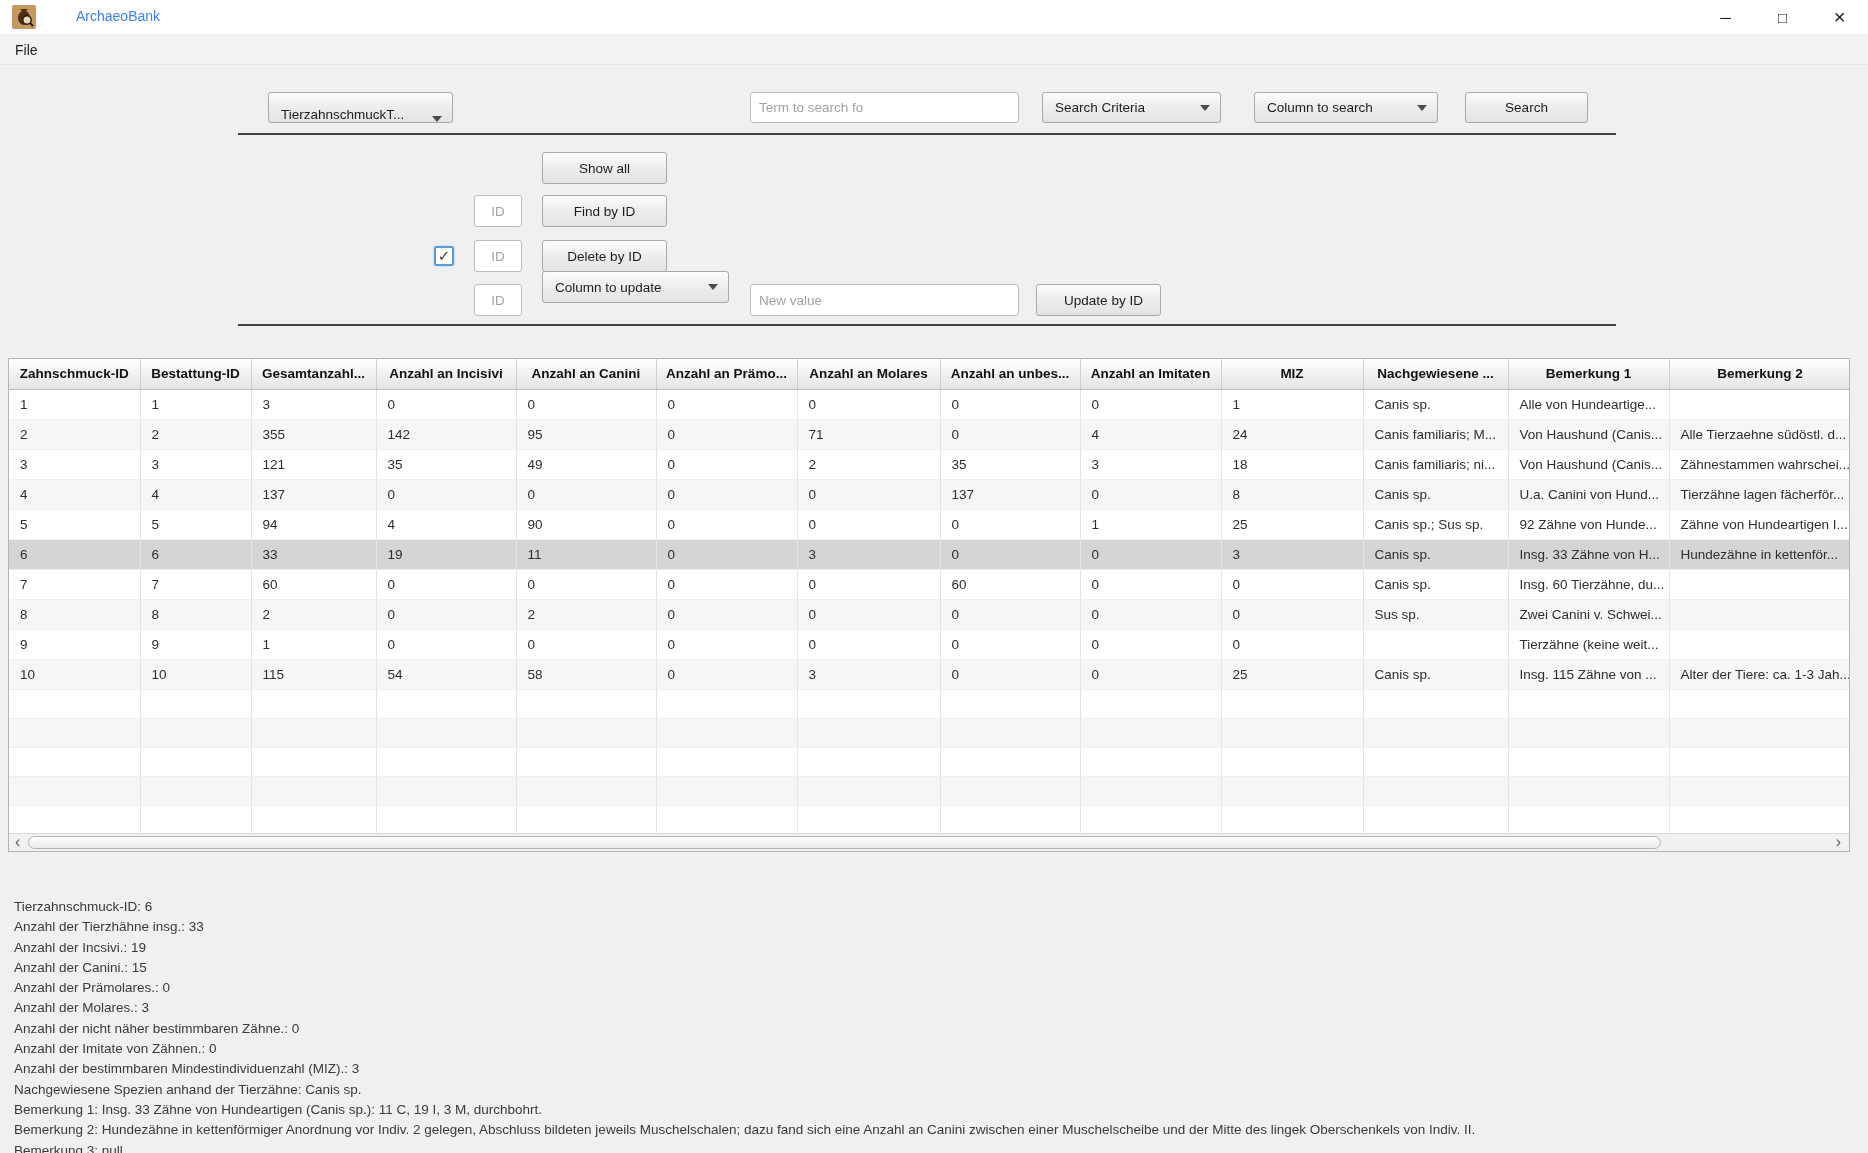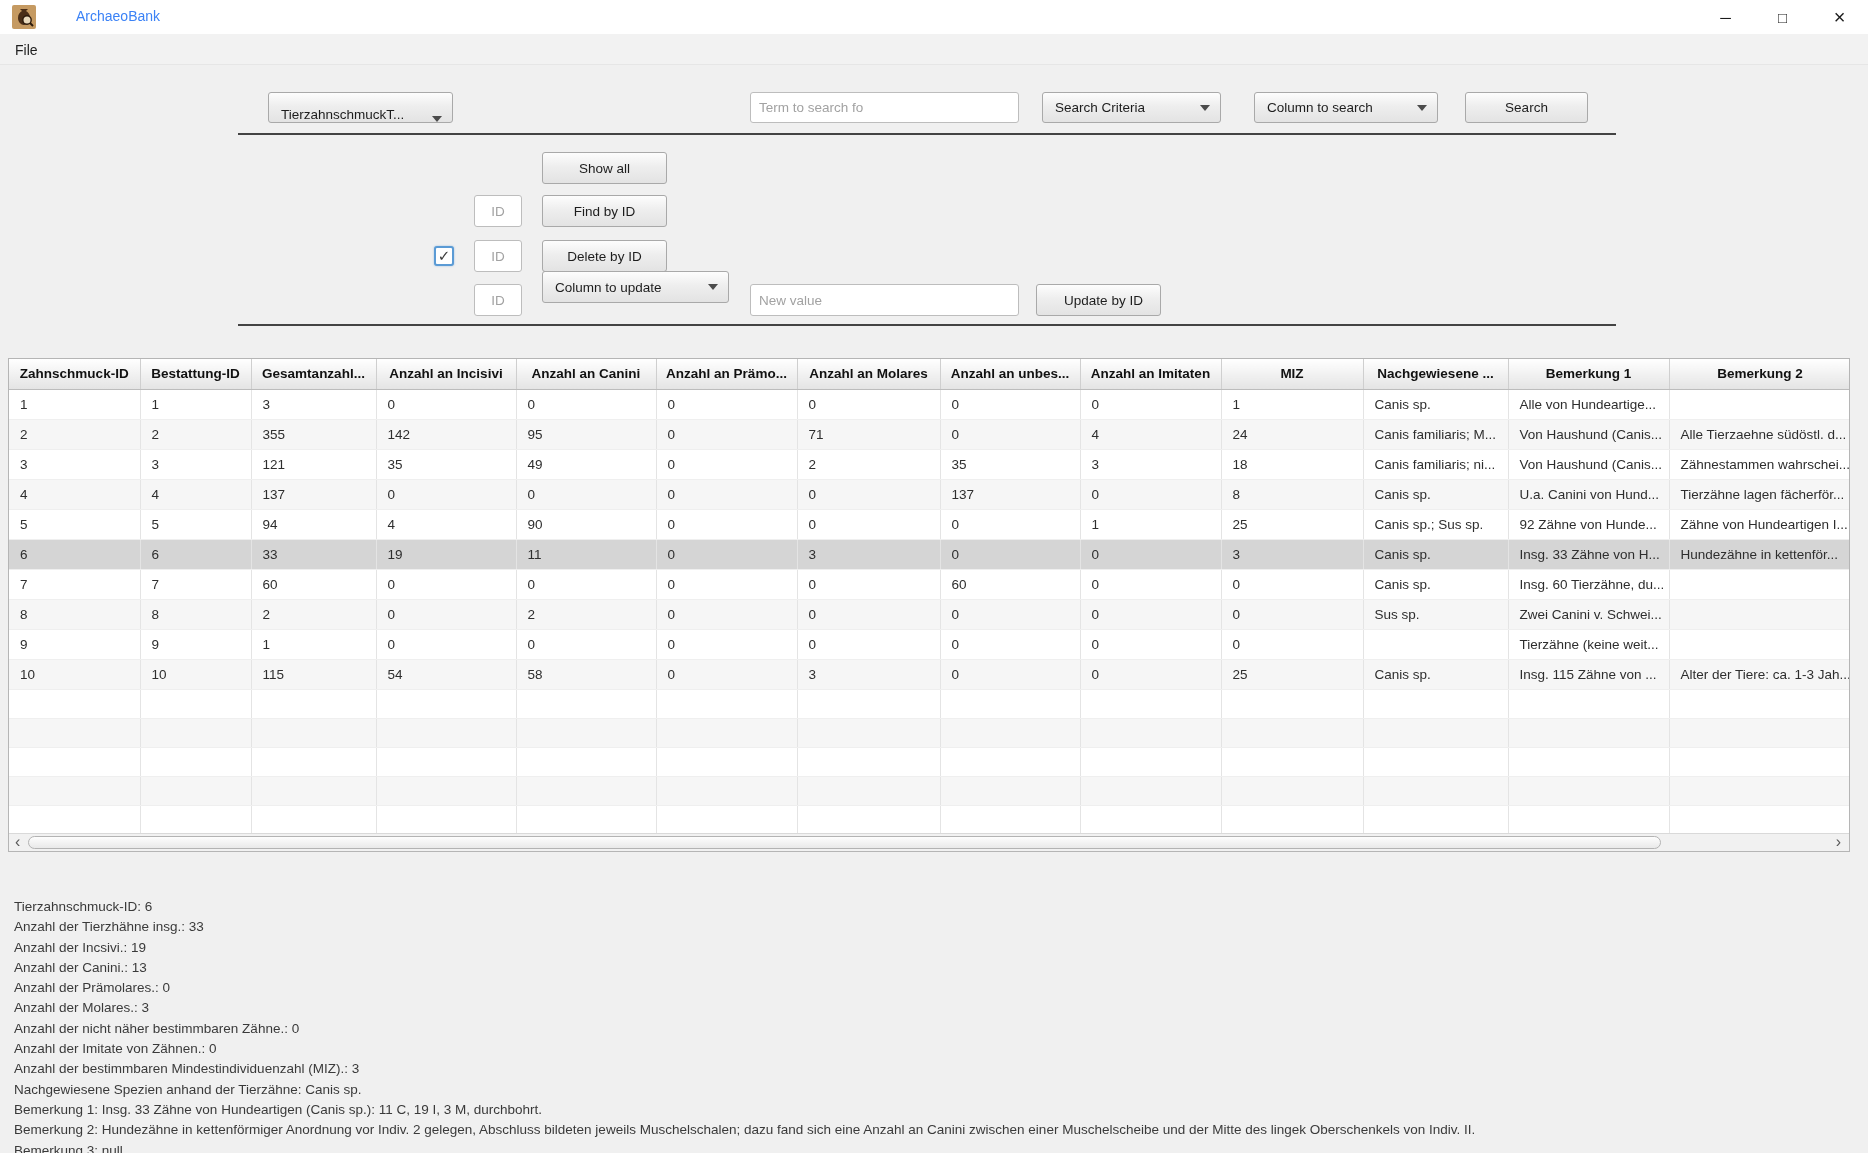--- a/index.html
+++ b/index.html
@@ -428,21 +428,21 @@
     <span class="sb-arrow left">‹</span>
     <div class="sb-thumb"></div>
     <span class="sb-arrow right">›</span>
   </div>
 </div>
 
 <div class="abs details">
     <div class="detail-line">Tierzahnschmuck-ID: 6</div>
     <div class="detail-line">Anzahl der Tierzhähne insg.: 33</div>
     <div class="detail-line">Anzahl der Incsivi.: 19</div>
-    <div class="detail-line">Anzahl der Canini.: 13</div>
+    <div class="detail-line">Anzahl der Canini.: 15</div>
     <div class="detail-line">Anzahl der Prämolares.: 0</div>
     <div class="detail-line">Anzahl der Molares.: 3</div>
     <div class="detail-line">Anzahl der nicht näher bestimmbaren Zähne.: 0</div>
     <div class="detail-line">Anzahl der Imitate von Zähnen.: 0</div>
     <div class="detail-line">Anzahl der bestimmbaren Mindestindividuenzahl (MIZ).: 3</div>
     <div class="detail-line">Nachgewiesene Spezien anhand der Tierzähne: Canis sp.</div>
     <div class="detail-line">Bemerkung 1: Insg. 33 Zähne von Hundeartigen (Canis sp.): 11 C, 19 I, 3 M, durchbohrt.</div>
     <div class="detail-line">Bemerkung 2: Hundezähne in kettenförmiger Anordnung vor Indiv. 2 gelegen, Abschluss bildeten jeweils Muschelschalen; dazu fand sich eine Anzahl an Canini zwischen einer Muschelscheibe und der Mitte des lingek Oberschenkels von Indiv. II.</div>
     <div class="detail-line">Bemerkung 3: null</div>
   </div>

